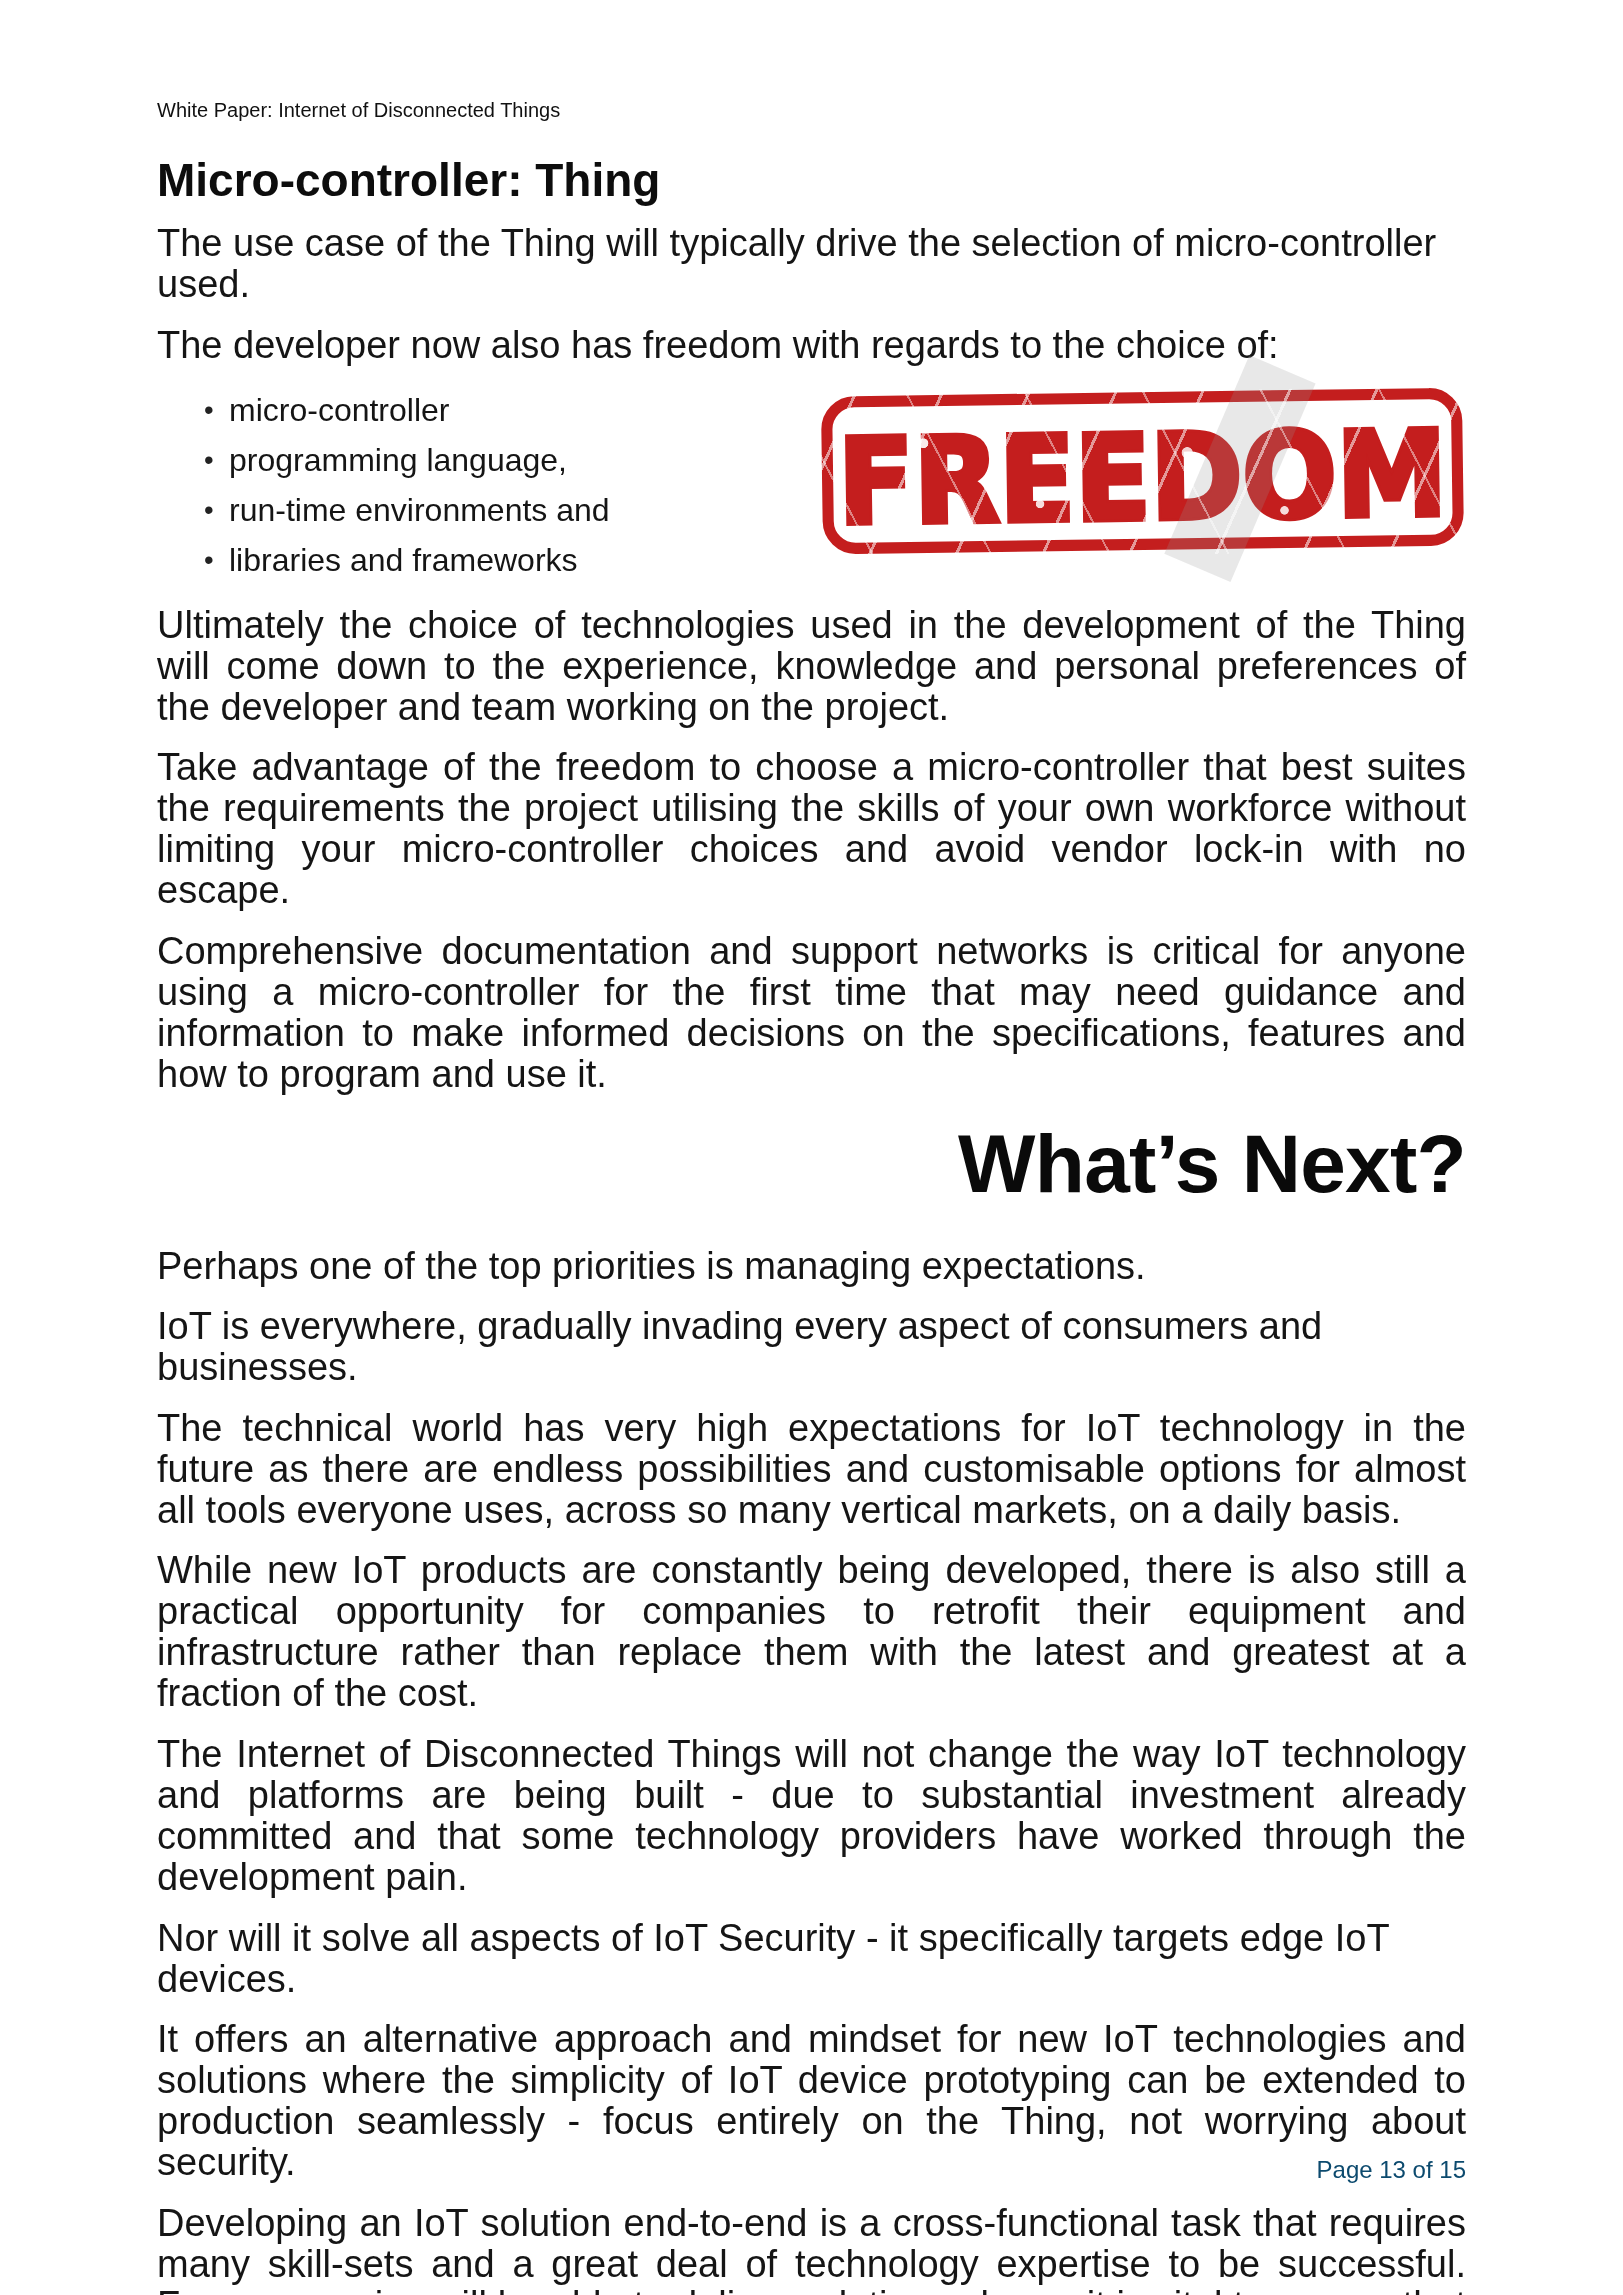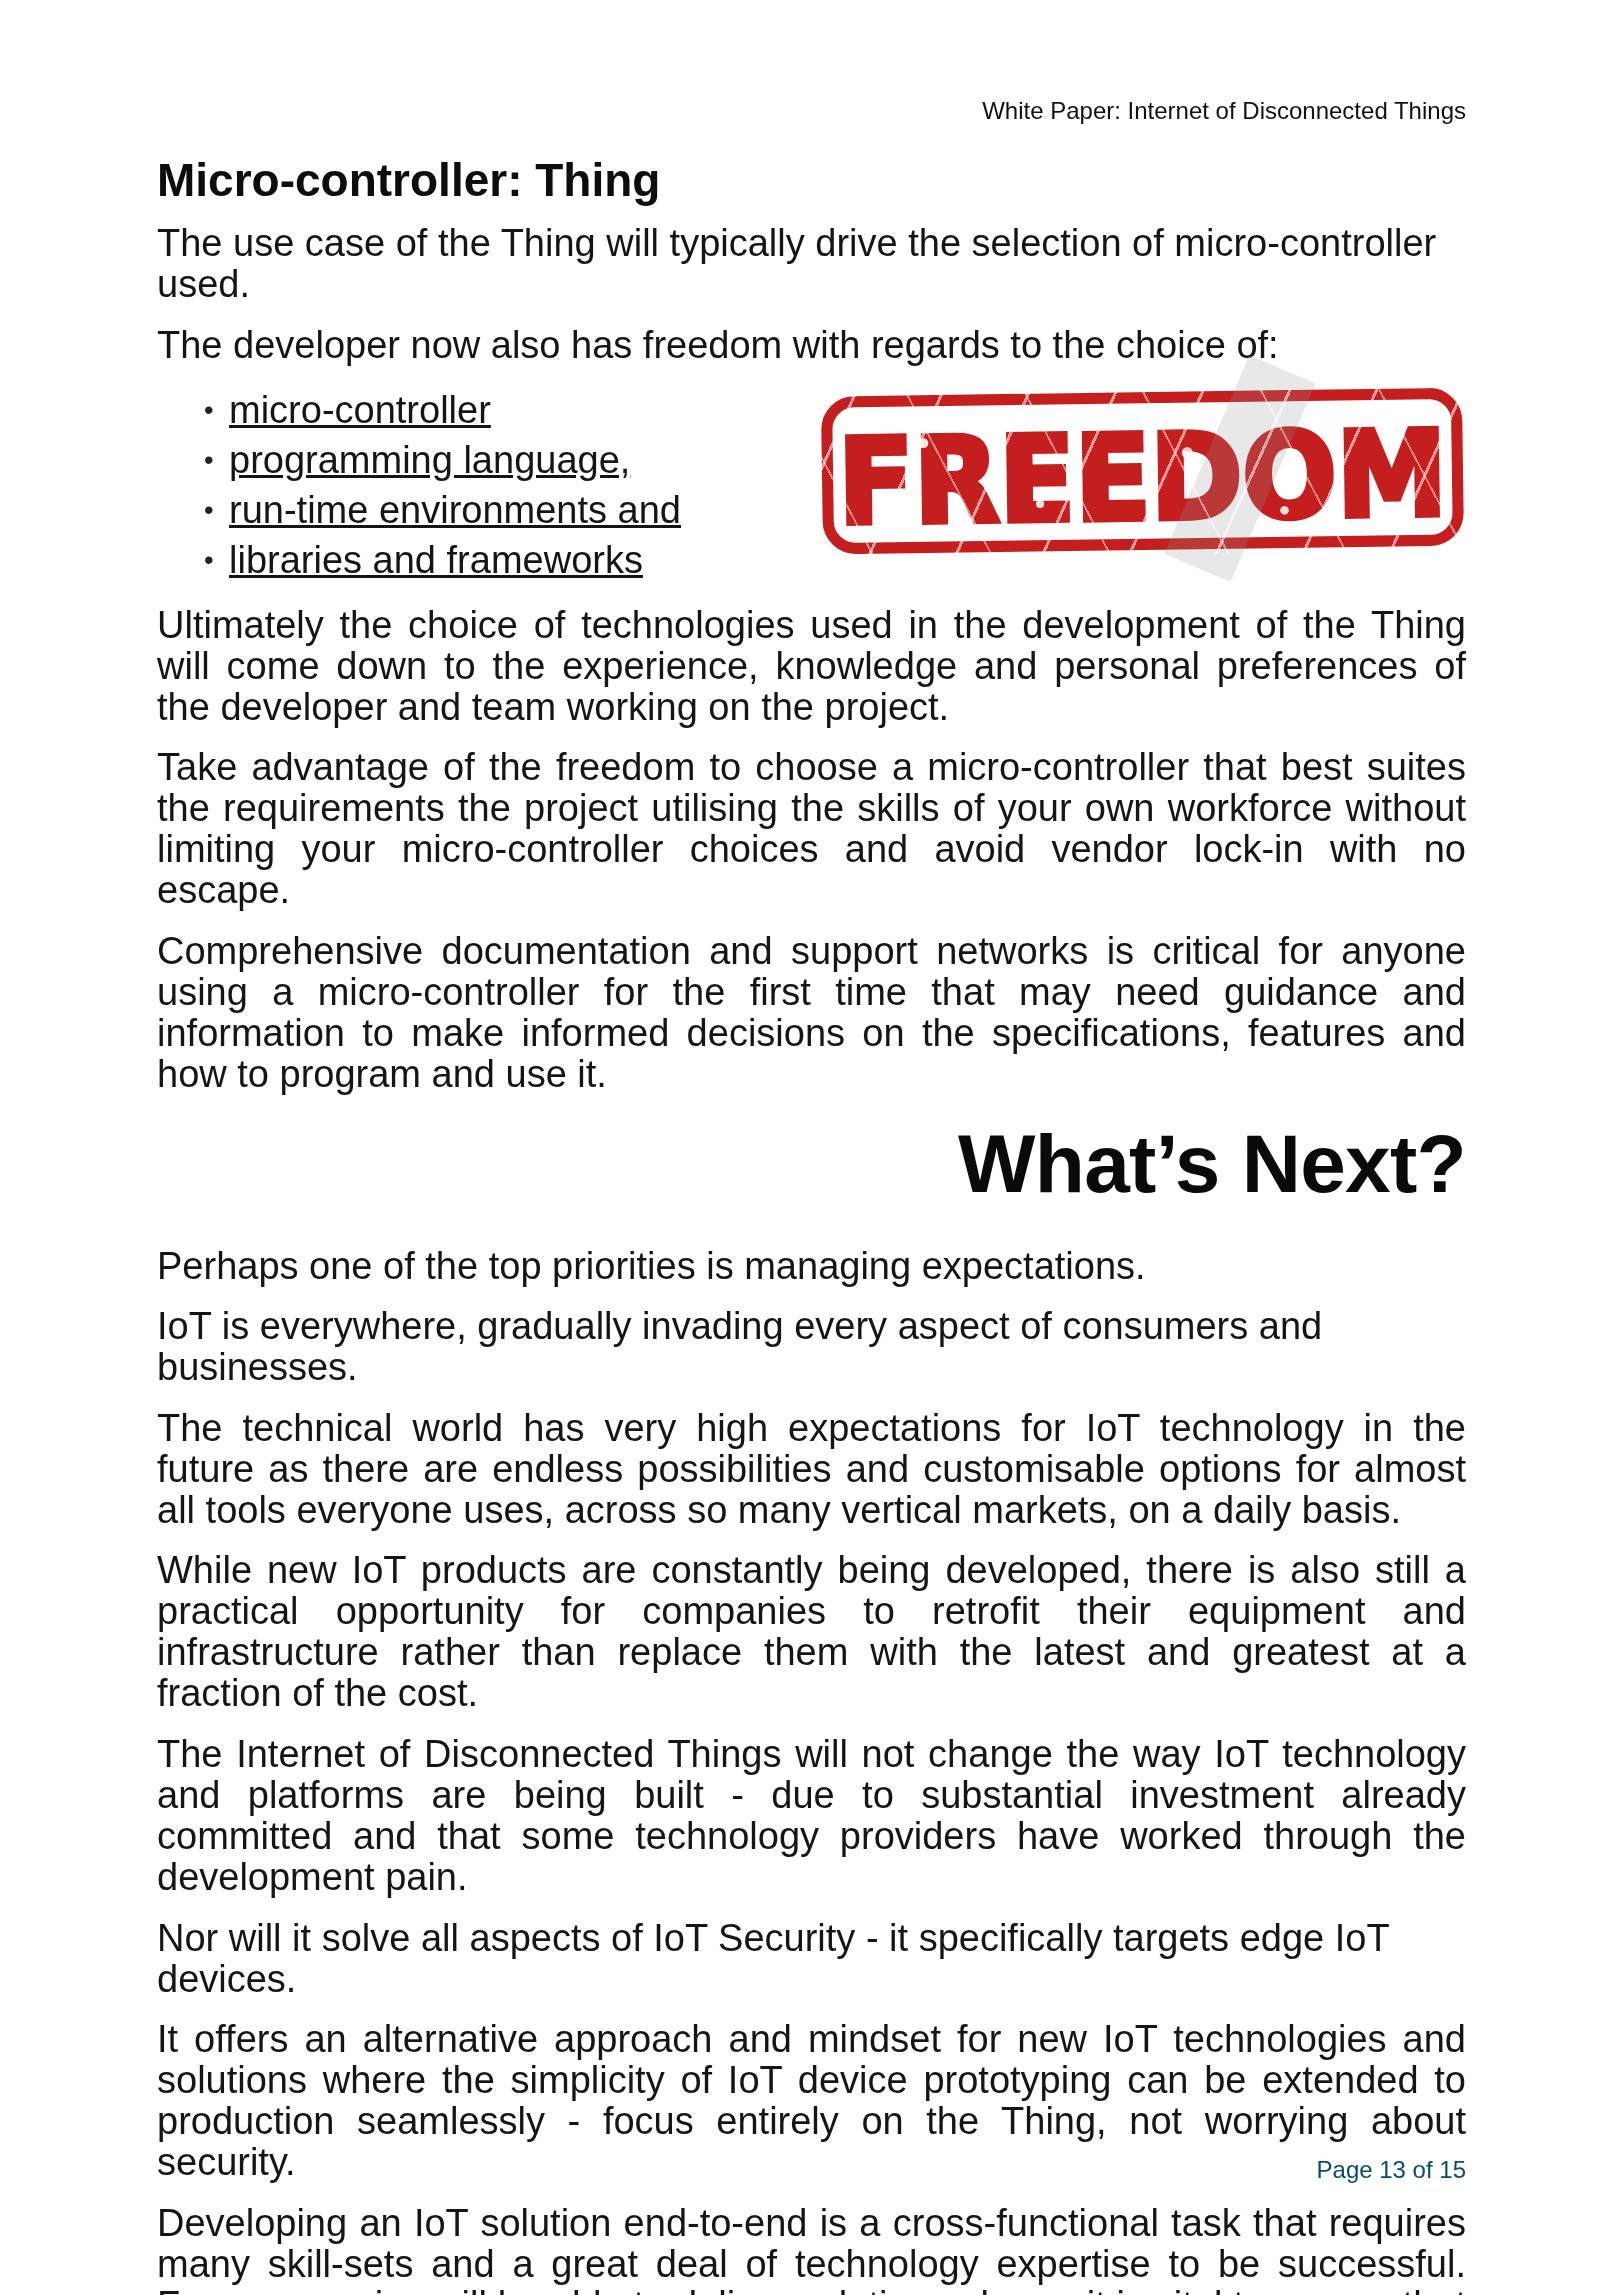--- a/index.html
+++ b/index.html
@@ -7,24 +7,23 @@
     position:relative;
     width:1623px; height:2295px;
     background:#ffffff;
     box-sizing:border-box;
     padding:96px 157px 0 157px;
     font-family:"Liberation Sans", sans-serif;
     color:#151515;
     overflow:hidden;
   }
   .doc-header {
-    font-size:24px;
+    font-size:20px;
     line-height:29px;
     color:#111;
-    text-align:right;
   }
   .section-heading {
     font-size:46px;
     line-height:54px;
     font-weight:bold;
     margin:28px 0 16px 0;
     color:#0d0d0d;
   }
   p.body-text {
     font-size:38px;
@@ -35,24 +34,23 @@
     text-align:justify;
     text-align-last:left;
   }
   ul.choice-list {
     list-style:none;
     margin:7.9px 0 19.6px 0;
     padding:0;
   }
   ul.choice-list li {
     position:relative;
-    font-size:38px;
+    font-size:32px;
     line-height:50px;
     padding-left:72px;
-    text-decoration:underline;
   }
   ul.choice-list li::before {
     content:"\2022";
     position:absolute;
     left:47px; top:0;
     font-size:27.5px;
     line-height:50px;
     color:#222;
   }
   .big-heading {

